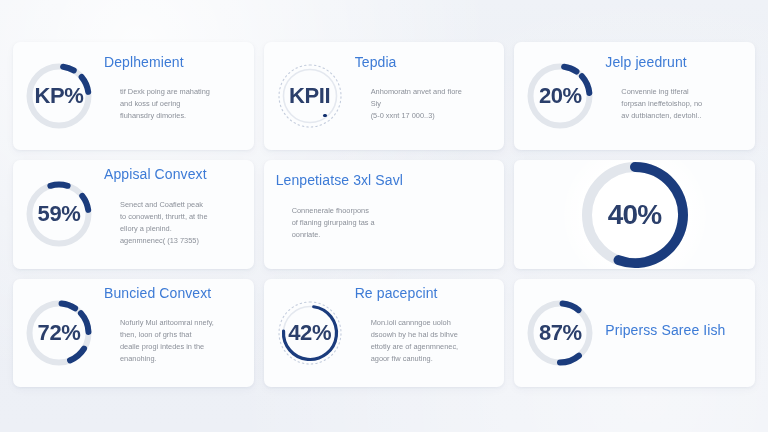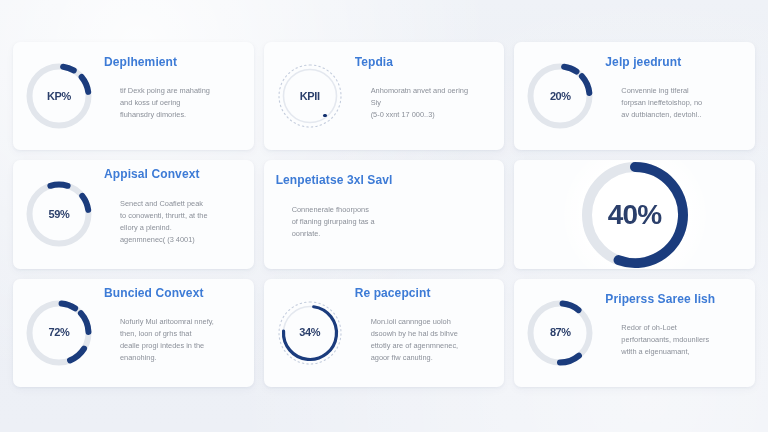--- a/index.html
+++ b/index.html
@@ -77,21 +77,21 @@
   .gauge svg {
     position: absolute;
     left: 0; top: 0;
     width: 100%;
     height: 100%;
     transform: rotate(-90deg);
   }
   .gauge .val {
     position: relative;
     z-index: 2;
-    font-size: 11px;
+    font-size: 22px;
     font-weight: 700;
     color: #2b3f6b;
     letter-spacing: -0.4px;
     line-height: 1;
     filter: blur(0.22px);
   }
   .gauge.lg {
     width: 118px;
     height: 118px;
     margin-right: 0;
@@ -132,22 +132,22 @@
     z-index: 3;
   }
 
   
   .body {
     flex: 1 1 auto;
     min-width: 0;
     padding-top: 1px;
   }
   .c-title {
-    font-size: 12px;
-    font-weight: 700;
+    font-size: 14px;
+    font-weight: 400;
     color: #3d7bd6;
     letter-spacing: 0.1px;
     margin: 0 0 6px 0;
     line-height: 1.1;
     filter: blur(0.28px);
     white-space: nowrap;
     overflow: hidden;
   }
   .c-desc {
     font-size: 7.4px;
@@ -187,21 +187,21 @@
           <svg viewBox="0 0 68 68" xmlns="http://www.w3.org/2000/svg">
             <circle cx="34" cy="34" r="31" fill="none" stroke="#b9c3d6" stroke-width="1.1" stroke-dasharray="1.4 3.1" stroke-linecap="round" opacity="0.85"></circle>
             <circle cx="34" cy="34" r="26.5" fill="none" stroke="#e4e8ef" stroke-width="1.6"></circle>
           </svg>
           <div class="val">KPII</div>
           <div class="accent-dot"></div>
         </div>
         <div class="body">
           <div class="c-title">Tepdia</div>
           <div class="c-desc">
-            <span>Anhomoratn anvet and oering</span>
+            <span>Anhomoratn anvet and fiore</span>
             <span>Siy</span>
             <span>(5-0 xxnt 17 000..3)</span>
           </div>
         </div>
       </div>
       <div class="card">
         <div class="gauge">
           <svg viewBox="0 0 68 68" xmlns="http://www.w3.org/2000/svg">
             <circle cx="34" cy="34" r="29.5" fill="none" stroke="#e2e6ec" stroke-width="6"></circle>
             <path d="M 63.21 38.11 A 29.5 29.5 0 0 1 58.46 50.50" fill="none" stroke="#1b3c7d" stroke-width="6" stroke-linecap="round"></path>
@@ -226,21 +226,21 @@
             <path d="M 52.16 57.25 A 29.5 29.5 0 0 1 38.11 63.21" fill="none" stroke="#1b3c7d" stroke-width="6" stroke-linecap="round"></path>
           </svg>
           <div class="val">59%</div>
         </div>
         <div class="body">
           <div class="c-title">Appisal Convext</div>
           <div class="c-desc">
             <span>Senect and Coafiett peak</span>
             <span>to conowenti, thrurtt, at the</span>
             <span>ellory a plenind.</span>
-            <span>agenmnenec( (3 4001)</span>
+            <span>agenmnenec( (13 7355)</span>
           </div>
         </div>
       </div>
       <div class="card">
         <div class="body">
           <div class="c-title">Lenpetiatse 3xl Savl</div>
           <div class="c-desc">
             <span>Connenerale fhoorpons</span>
             <span>of flaning girurpaing tas a</span>
             <span>oonriate.</span>
@@ -277,21 +277,21 @@
           </div>
         </div>
       </div>
       <div class="card">
         <div class="gauge">
           <svg viewBox="0 0 68 68" xmlns="http://www.w3.org/2000/svg">
             <circle cx="34" cy="34" r="31" fill="none" stroke="#b9c3d6" stroke-width="1.1" stroke-dasharray="1.4 3.1" stroke-linecap="round" opacity="0.85"></circle>
             <circle cx="34" cy="34" r="26.5" fill="none" stroke="#e4e8ef" stroke-width="1.6"></circle>
             <path d="M 60.24 37.69 A 26.5 26.5 0 1 1 35.85 7.56" fill="none" stroke="#1b3c7d" stroke-width="3.2" stroke-linecap="round"></path>
           </svg>
-          <div class="val">34%</div>
+          <div class="val">42%</div>
         </div>
         <div class="body">
           <div class="c-title">Re pacepcint</div>
           <div class="c-desc">
             <span>Mon.ioli cannngoe uoloh</span>
             <span>dsoowh by he hal ds bihve</span>
             <span>ettotly are of agenmnenec,</span>
             <span>agoor fiw canuting.</span>
           </div>
         </div>
@@ -300,21 +300,16 @@
         <div class="gauge">
           <svg viewBox="0 0 68 68" xmlns="http://www.w3.org/2000/svg">
             <circle cx="34" cy="34" r="29.5" fill="none" stroke="#e2e6ec" stroke-width="6"></circle>
             <path d="M 63.39 36.57 A 29.5 29.5 0 0 1 56.93 52.56" fill="none" stroke="#1b3c7d" stroke-width="6" stroke-linecap="round"></path>
             <path d="M 11.40 52.96 A 29.5 29.5 0 0 1 4.50 34.00" fill="none" stroke="#1b3c7d" stroke-width="6" stroke-linecap="round"></path>
           </svg>
           <div class="val">87%</div>
         </div>
         <div class="body">
           <div class="c-title">Priperss Saree Iish</div>
-          <div class="c-desc">
-            <span>Redor of oh-Loet</span>
-            <span>perfortanoants, mdounliers</span>
-            <span>wtlth  a elgenuamant,</span>
-          </div>
         </div>
       </div>
     </div>
 </div>
 
 </body></html>

